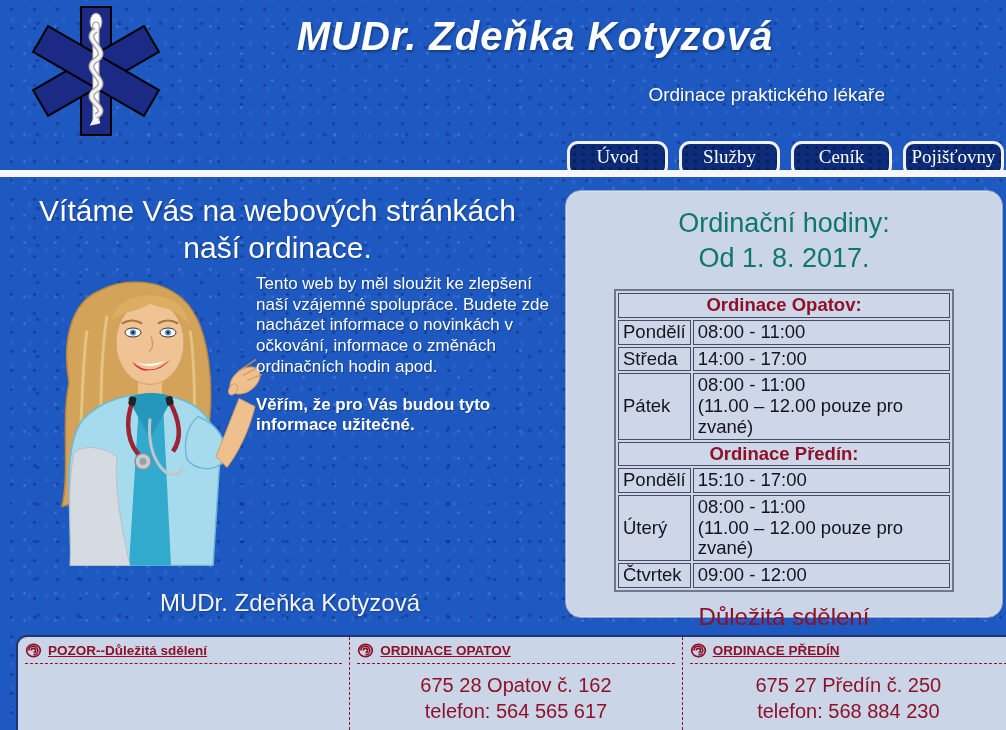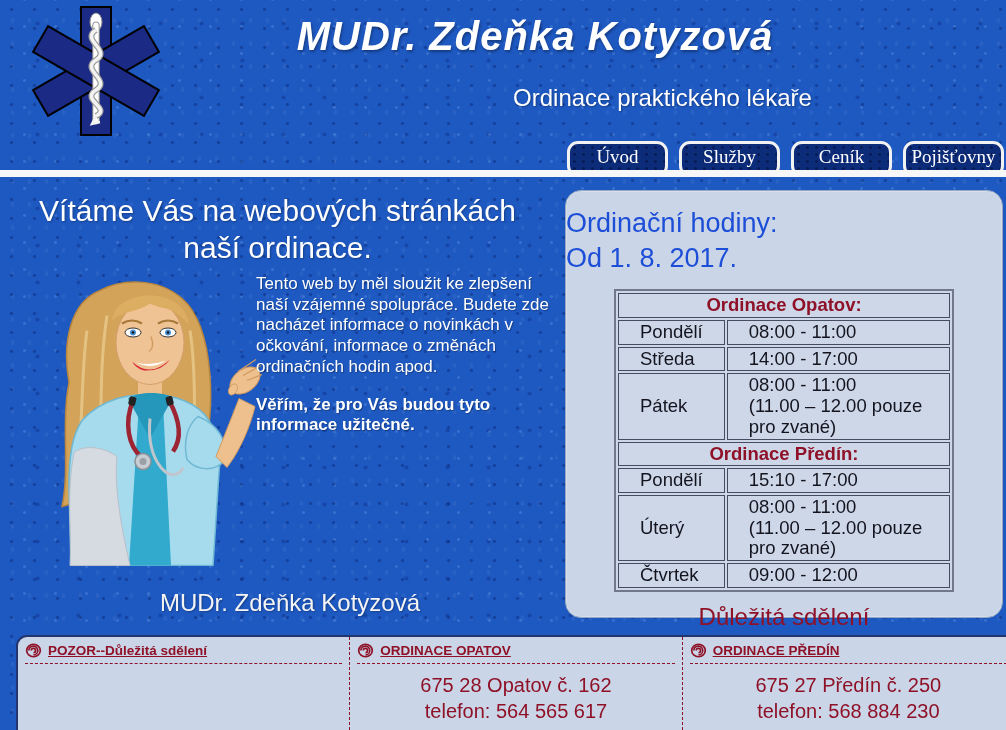--- a/index.html
+++ b/index.html
@@ -21,21 +21,21 @@
   
   .logo { position:absolute; left:25px; top:4px; width:142px; height:134px; }
   .site-title {
     position:absolute; left:180px; top:14px; width:710px;
     color:#fff; font-size:40px; font-weight:bold; font-style:italic;
     text-align:center; letter-spacing:1px;
     text-shadow:1px 2px 3px rgba(0,0,0,0.35);
   }
   .site-subtitle {
     position:absolute; left:440px; top:84px; width:445px;
-    color:#fff; font-size:24px; text-align:center;
+    color:#fff; font-size:19px; text-align:right;
     text-shadow:1px 1px 2px rgba(0,0,0,0.3);
   }
   .tabs-row {
     position:absolute; right:2px; top:131px; height:46px;
     display:flex; align-items:flex-end;
   }
   .tab {
     min-width:101px; height:36px; margin-left:11px;
     background:#0c2c7a;
     background-image:radial-gradient(rgba(0,0,30,0.45) 1px, transparent 2px);
@@ -68,30 +68,30 @@
     color:#f4f4f4; font-size:24px; text-shadow:1px 1px 2px rgba(0,0,0,0.3);
   }
 
   
   .hours-panel {
     position:absolute; left:565px; top:190px; width:438px; height:428px;
     background:#cad5e7; border:1px solid #94a6c2; border-radius:16px;
     box-shadow:0 0 0 1px rgba(255,255,255,0.25) inset;
   }
   .hours-title {
-    margin-top:15px; text-align:left; color:#1d4ed8;
+    margin-top:15px; text-align:center; color:#0f766e;
     font-size:27px; line-height:1.3;
   }
   .hours-table {
     margin:13px auto 0 auto; border-collapse:separate; border-spacing:2px;
     border:2px solid #70788a; width:340px; background:rgba(255,255,255,0.06);
   }
   .hours-table td {
     border:1px solid #464d60; color:#14141f; font-size:18.5px;
-    line-height:1.12; padding:1px 21px; vertical-align:middle;
+    line-height:1.12; padding:1px 4px; vertical-align:middle;
   }
   .hours-table td.sect { text-align:center; color:#8e1127; font-weight:bold; }
   .hours-table td.day  { width:64px; }
   .note-line:empty { display:none; }
   .ann-title { margin-top:11px; text-align:center; color:#8e1127; font-size:24px; }
   .ann-line  { margin:14px 0 0 14px; color:#8e1127; font-size:17px; }
 
   
   .footer {
     position:absolute; left:16px; top:635px; width:1000px; height:95px;

